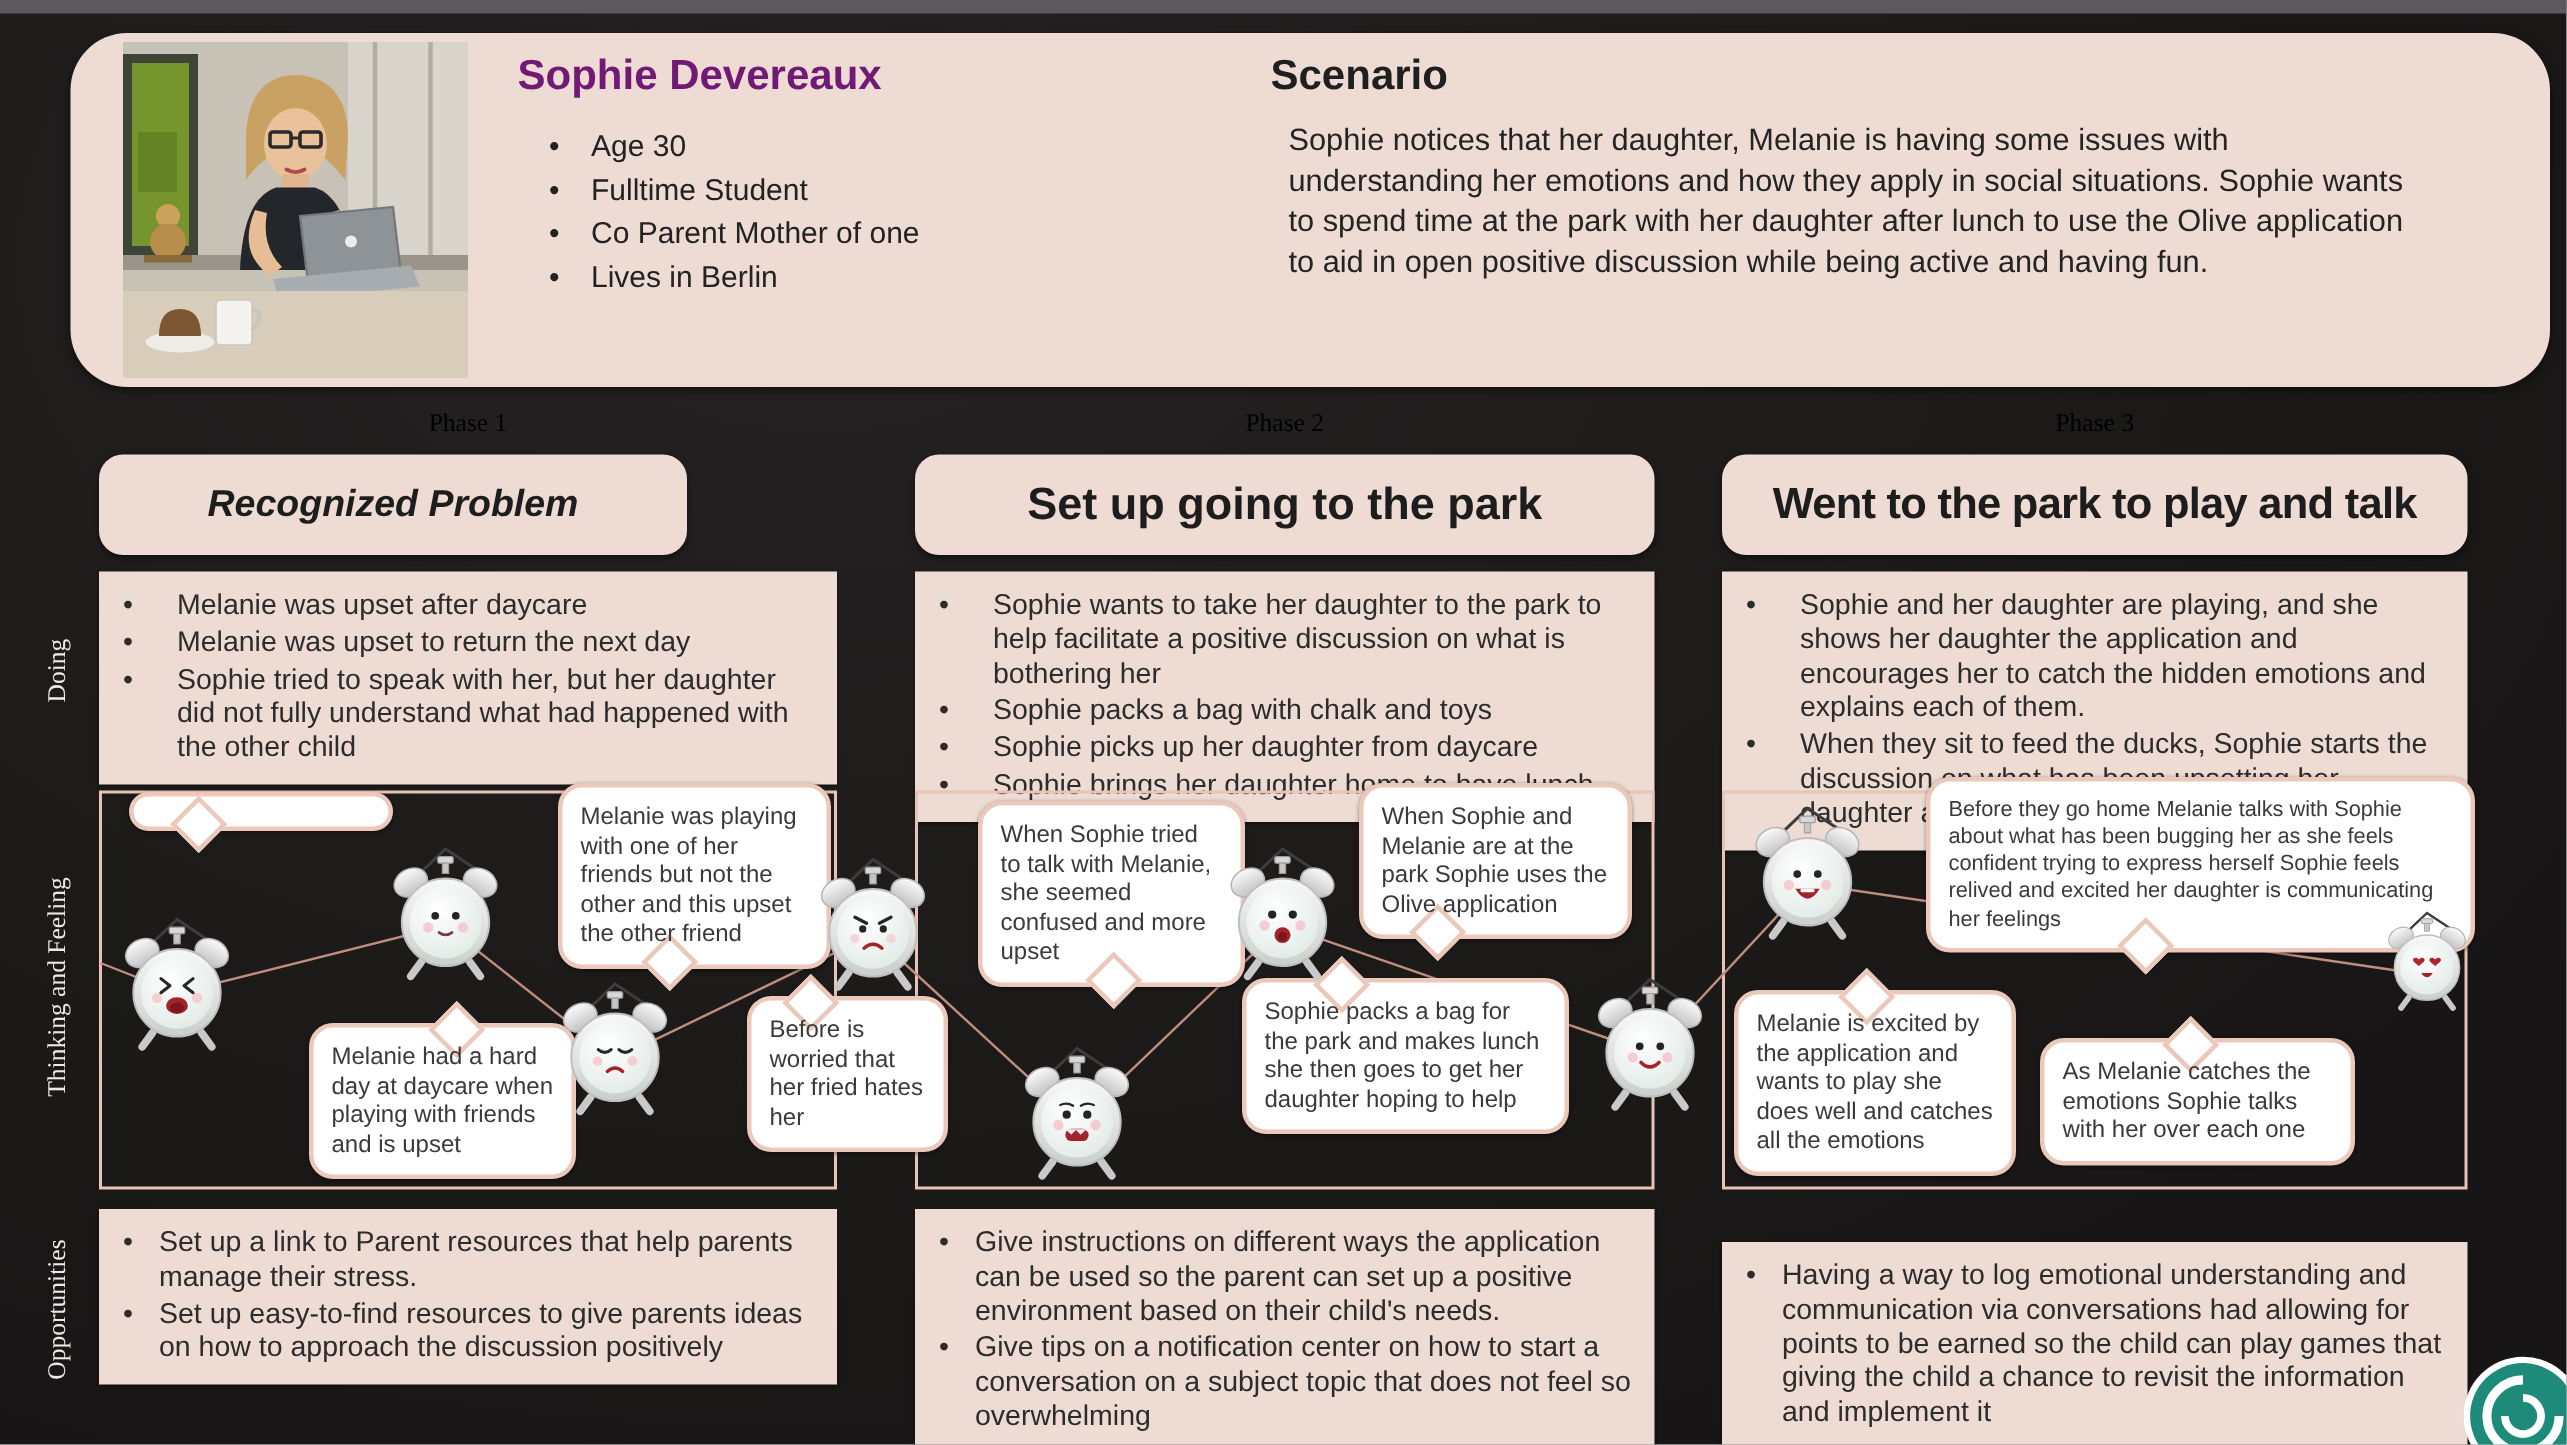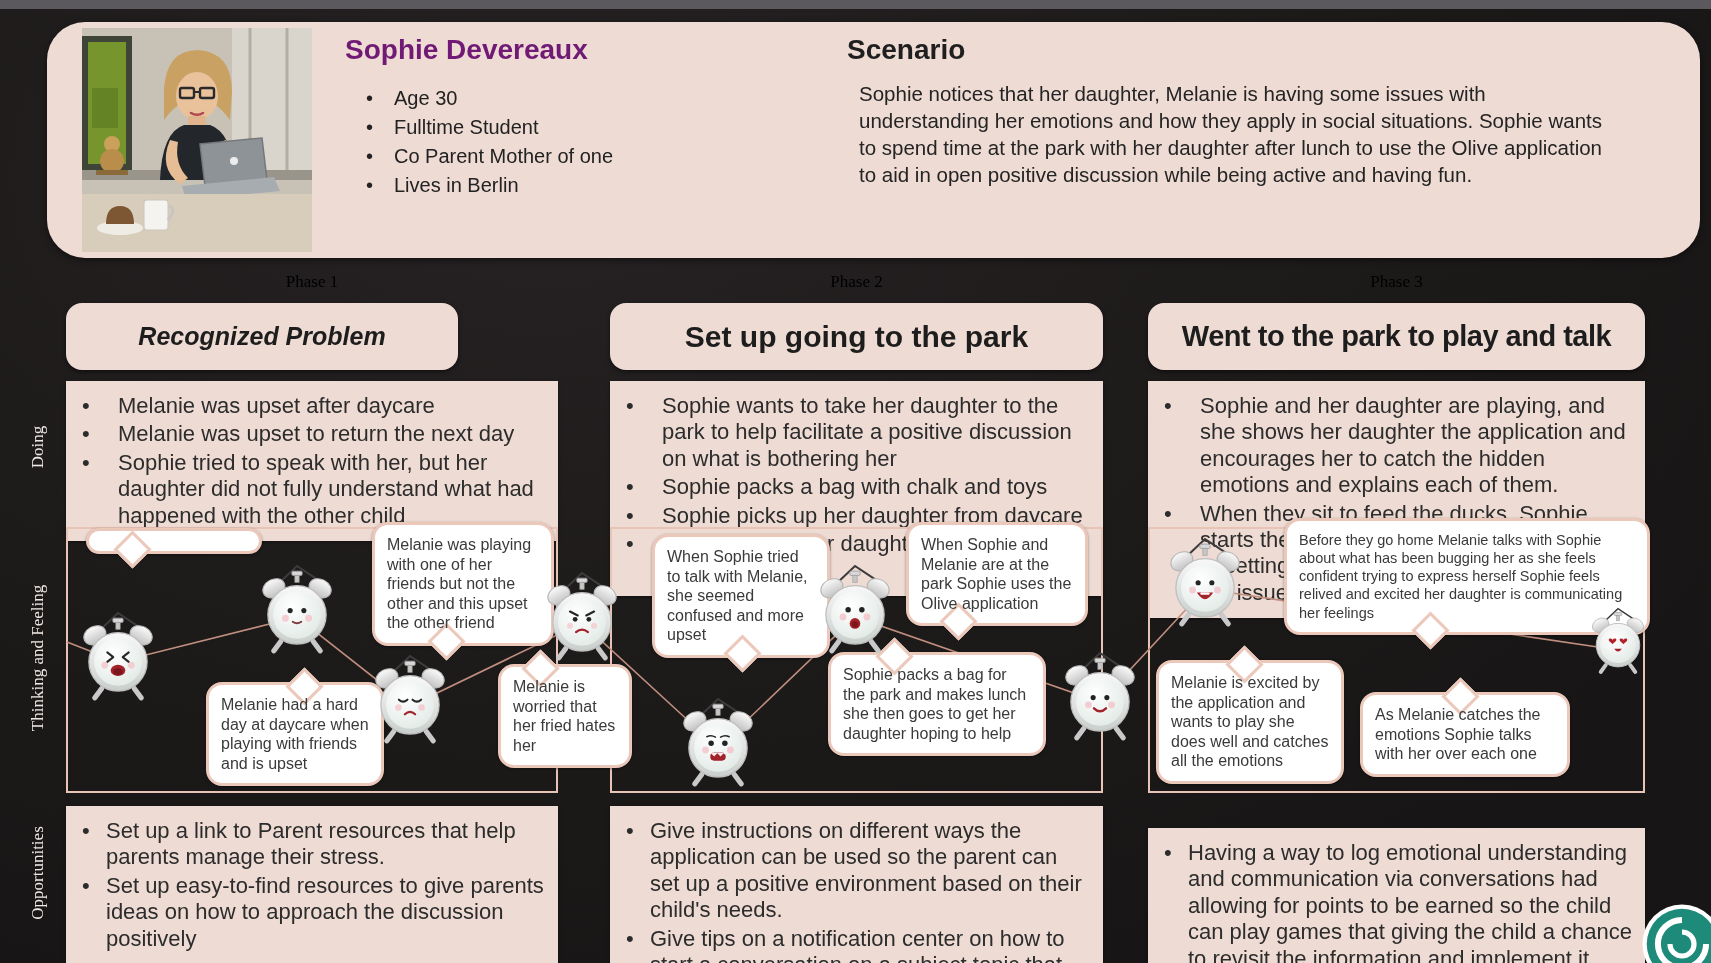--- a/index.html
+++ b/index.html
@@ -25,21 +25,21 @@
   .phase-label{position:absolute;top:272px;text-align:center;color:#000000;
     font-family:"Liberation Serif", serif;font-size:17px;}
   
   .col-header{
     position:absolute;top:303px;height:67px;background:#eedbd3;border-radius:16px;
     display:flex;align-items:center;justify-content:center;
     font-weight:bold;color:#1d1d1d;box-shadow:0 2px 4px rgba(0,0,0,.5);white-space:nowrap;
   }
   .panel-box{position:absolute;background:#eedbd3;box-shadow:0 1px 3px rgba(0,0,0,.45);}
   .bullets{margin:0;padding:11px 12px 11px 0;list-style:none;}
-  .bullets li{font-size:22px;line-height:1.2;color:#2c2c2c;padding:1px 0 1px 52px;position:relative;}
+  .bullets li{font-size:19px;line-height:1.2;color:#2c2c2c;padding:1px 0 1px 52px;position:relative;}
   .bullets li::before{content:"•";position:absolute;left:16px;top:1px;color:#2c2c2c;}
   .bullets.tight li{padding-left:40px;}
   
   .think-box{position:absolute;top:527px;height:262px;border:2px solid #e8c4b6;background:transparent;z-index:0;}
   #flow-lines{position:absolute;left:0;top:0;width:1711px;height:963px;z-index:1;pointer-events:none;}
   .bubble{
     position:absolute;background:#ffffff;border:3px solid #ecc8bb;border-radius:16px;
     padding:10px 12px;font-size:16px;line-height:1.22;color:#3a3a3a;z-index:3;
     box-shadow:0 1px 3px rgba(0,0,0,.4);
   }
@@ -250,21 +250,21 @@
 </div>
 <div class="bubble" style="left:206px;top:682px;width:148px;">
   <span>Melanie had a hard day at daycare when playing with friends and is upset</span>
   <div class="tail top" style="left:82px;"></div>
 </div>
 <div class="bubble" style="left:372px;top:522px;width:152px;">
   <span>Melanie was playing with one of her friends but not the other and this upset the other friend</span>
   <div class="tail bottom" style="left:58px;"></div>
 </div>
 <div class="bubble" style="left:498px;top:664px;width:104px;">
-  <span>Melanie is worried that her fried hates her</span>
+  <span>Before is worried that her fried hates her</span>
   <div class="tail top" style="left:26px;"></div>
 </div>
 
 <div class="bubble" style="left:652px;top:534px;width:148px;">
   <span>When Sophie tried to talk with Melanie, she seemed confused and more upset</span>
   <div class="tail bottom" style="left:74px;"></div>
 </div>
 <div class="bubble" style="left:816px;top:652px;width:188px;margin-left:12px;">
   <span>Sophie packs a bag for the park and makes lunch she then goes to get her daughter hoping to help</span>
   <div class="tail top" style="left:50px;"></div>

